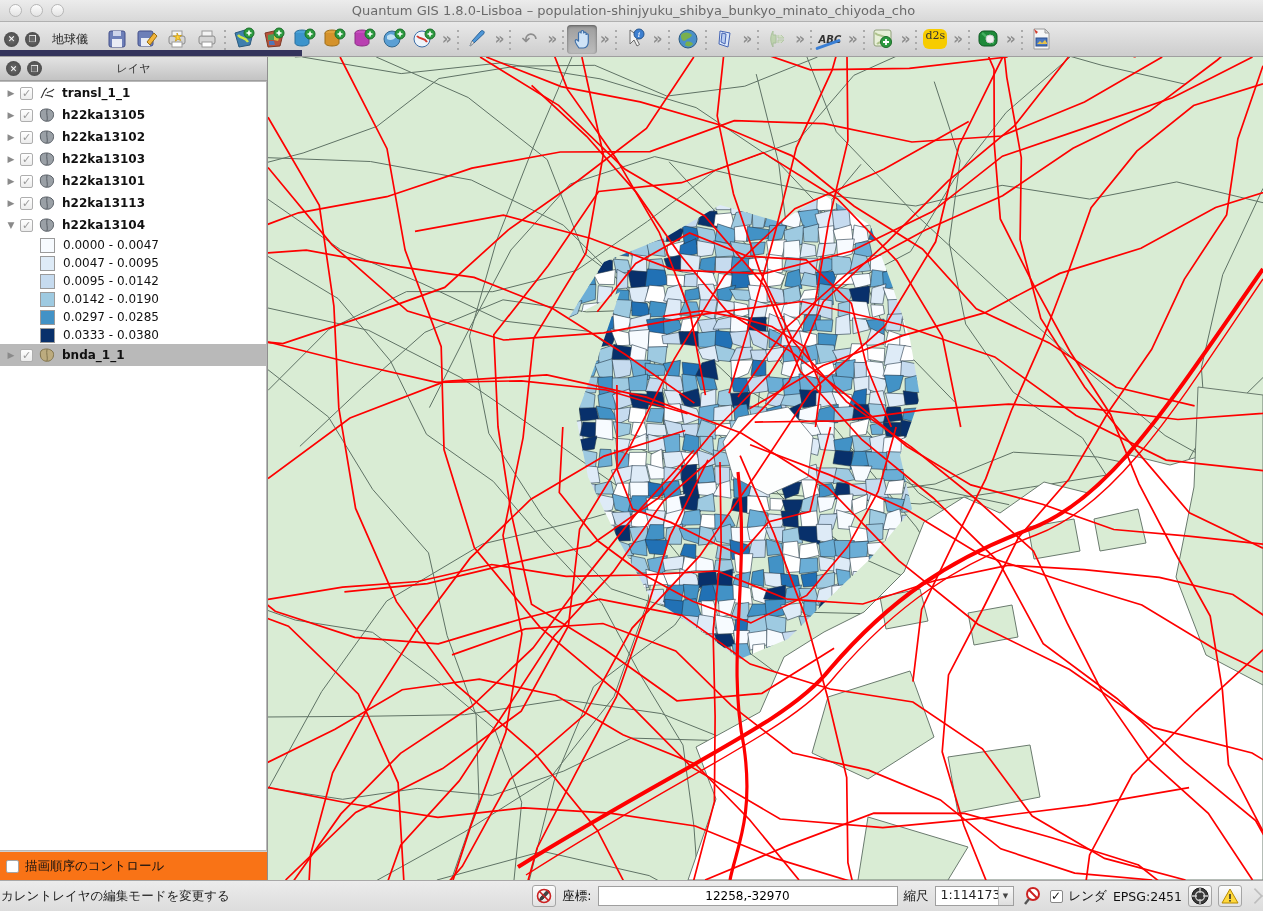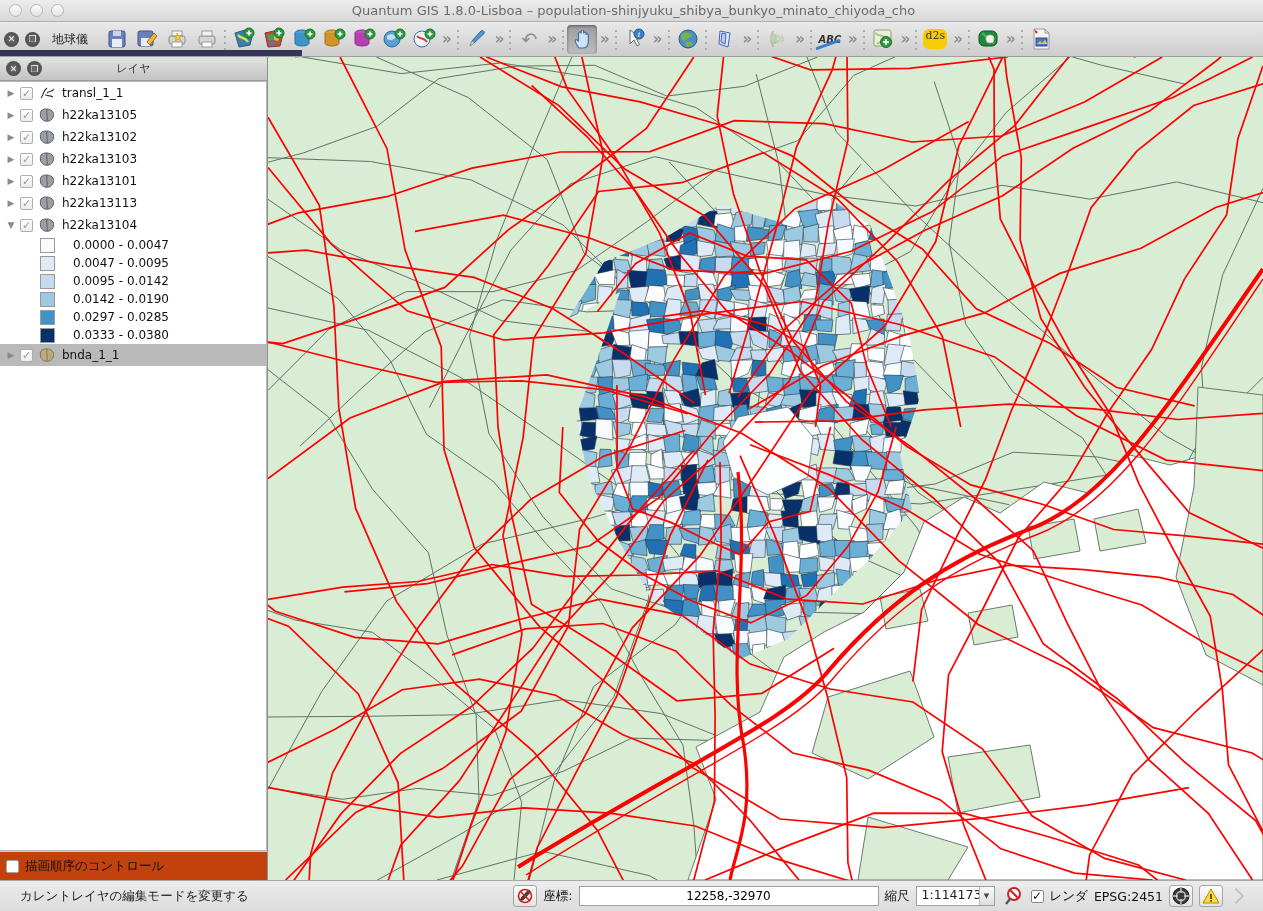--- a/index.html
+++ b/index.html
@@ -41,34 +41,34 @@
   .dock-header { height:24px; flex:0 0 24px; background:linear-gradient(#e3e3e3,#c3c3c3); border-bottom:1px solid #9e9e9e;
                  display:flex; align-items:center; position:relative; padding-left:6px; }
   .dock-title { position:absolute; left:0; right:0; text-align:center; font-size:11px; color:#333; }
   .tree { flex:1; background:#fff; border:1px solid #b9b9b9; border-left:none; overflow:hidden; position:relative; }
   .lrow { height:22px; display:flex; align-items:center; padding-left:4px; }
   .lrow.selected { background:#b9b9b9; }
   .arrow { width:14px; color:#8a8a8a; font-size:9px; text-align:center; flex:0 0 14px; }
   .cbx { width:13px; height:13px; border:1px solid #aeaeae; border-radius:2px; background:linear-gradient(#fff,#ececec);
          color:#9a9a9a; font-size:11px; line-height:11px; text-align:center; margin:0 5px 0 2px; flex:0 0 13px; }
   .licon { width:18px; height:16px; margin-right:6px; flex:0 0 18px; }
-  .lname { font-weight:normal; font-size:12px; color:#111; }
-  .legrow { height:18px; display:flex; align-items:center; padding-left:40px;gap:10px; }
+  .lname { font-weight:bold; font-size:12px; color:#111; }
+  .legrow { height:18px; display:flex; align-items:center; padding-left:40px; }
   .swatch { width:15px; height:15px; border:1px solid #9a9a9a; margin-right:8px; flex:0 0 15px; }
   .leglabel { font-size:12px; color:#111; }
-  .draworder { height:29px; flex:0 0 29px; background:#c2410c; display:flex; align-items:center; padding-left:6px; gap:6px; border-top:1px solid #cfcfcf; }
+  .draworder { height:29px; flex:0 0 29px; background:#f97316; display:flex; align-items:center; padding-left:6px; gap:6px; border-top:1px solid #cfcfcf; }
   .cb-empty { width:13px; height:13px; border:1px solid #a5a5a5; border-radius:2px; background:#fff; }
 
   
   .mapwrap { flex:1; position:relative; background:#d9ecd4; }
   .mapwrap svg { display:block; }
 
   
   .statusbar { height:31px; flex:0 0 31px; background:linear-gradient(#ececec,#dcdcdc); border-top:1px solid #a8a8a8;
-               display:flex; align-items:center; padding:0 20px; gap:6px; }
+               display:flex; align-items:center; padding:0 1px; gap:6px; }
   .hint { font-size:12.5px; color:#222; white-space:nowrap; }
   .sb-spacer { flex:1; }
   .sb-iconbtn { width:24px; height:22px; border:1px solid #a5a5a5; border-radius:3px; background:linear-gradient(#fdfdfd,#e2e2e2);
                 display:flex; align-items:center; justify-content:center; flex:0 0 auto; }
   .sb-label { font-size:12.5px; color:#111; white-space:nowrap; }
   .sb-input { width:300px; height:20px; border:1px solid #9f9f9f; background:#fff; text-align:center; font-size:12px; font-family:inherit; }
   .scale-combo { display:flex; height:20px; border:1px solid #9f9f9f; background:#fff; }
   .scale-val { width:62px; padding-left:5px; font-size:12.5px; }
   .scale-dd { width:15px; height:18px; border-left:1px solid #bbb; background:linear-gradient(#fafafa,#dedede); font-size:7px; color:#444;
               display:flex; align-items:center; justify-content:center; }

